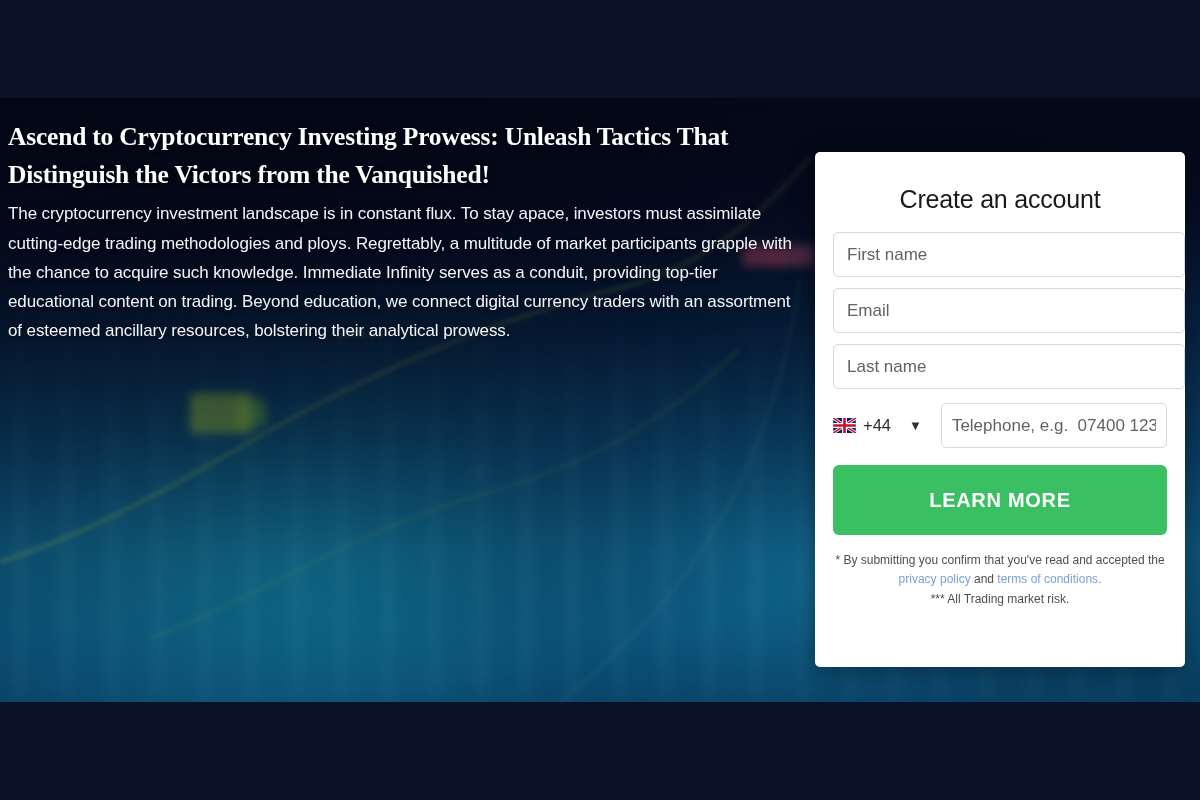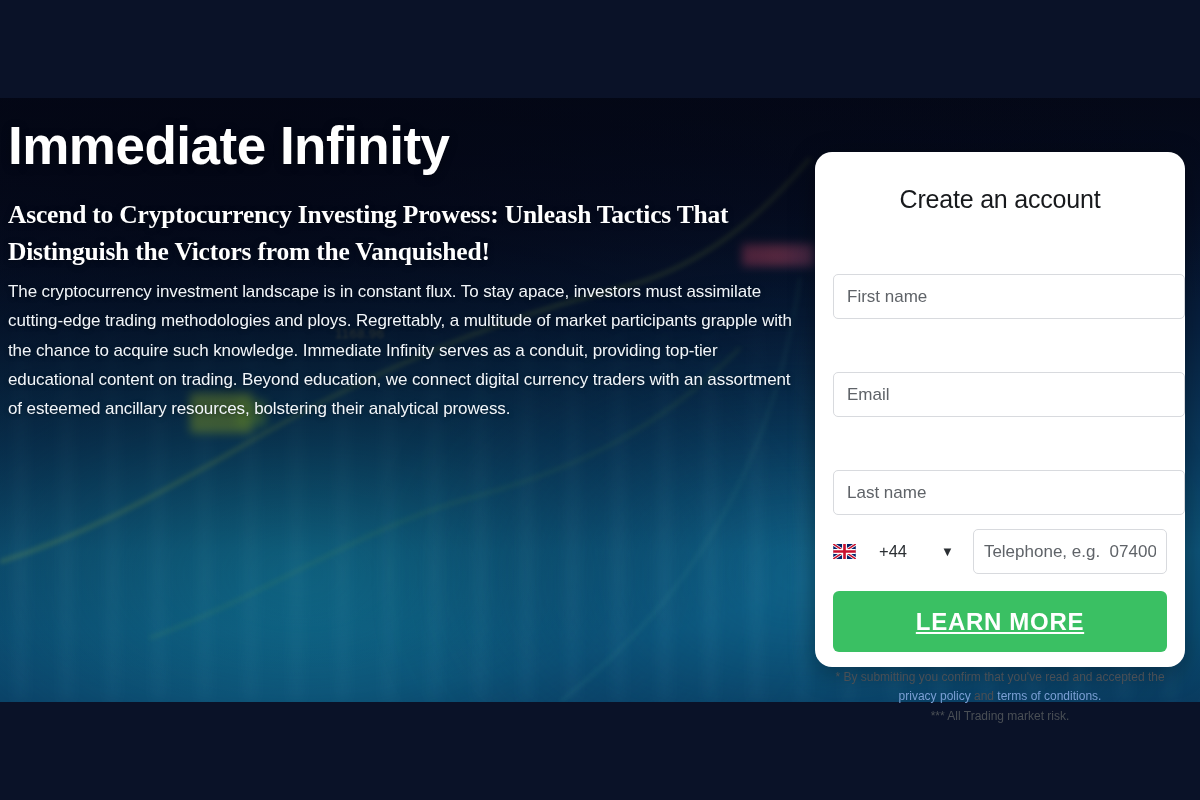--- a/index.html
+++ b/index.html
@@ -179,38 +179,37 @@
   }
 
   
   #signup-card {
     position: absolute;
     left: 815px;
     top: 152px;
     width: 370px;
     height: 515px;
     background: #ffffff;
-    border-radius: 17px;
+    border-radius: 5px;
     box-shadow: 0 6px 26px rgba(0,0,0,.35);
     z-index: 6;
     box-sizing: border-box;
     padding: 0;
   }
   #form-title {
     margin: 0;
     padding: 33px 0 18px 0;
     text-align: center;
     font-size: 25px;
     font-weight: normal;
     color: #17191c;
     letter-spacing: -0.2px;
   }
   .field-wrap {
     padding: 0 0 11px 18px;
-    margin-top: 42px;
   }
   .text-input {
     width: 100%;
     box-sizing: border-box;
     height: 45px;
     border: 1px solid #d8dade;
     border-radius: 5px;
     background: #fff;
     font-family: "Liberation Sans", sans-serif;
     font-size: 17px;
@@ -222,21 +221,21 @@
 
   #phone-row {
     display: flex;
     align-items: center;
     padding: 3px 18px 0 18px;
     gap: 0;
   }
   #country-select {
     display: flex;
     align-items: center;
-    gap: 23px;
+    gap: 7px;
     cursor: pointer;
     padding: 0 6px 0 0;
     flex: 0 0 auto;
   }
   #flag-uk {
     width: 23px;
     height: 15px;
     display: block;
     flex: 0 0 auto;
   }
@@ -263,31 +262,30 @@
     color: #303336;
     padding: 0 10px;
     outline: none;
     min-width: 0;
   }
   #phone-input::placeholder { color: #5f6368; opacity: 1; }
 
   #cta-wrap { padding: 17px 18px 0 18px; }
   #cta-button {
     width: 100%;
-    height: 61px;
+    height: 70px;
     border: none;
     border-radius: 6px;
     background: #3ac063;
     color: #ffffff;
     font-family: "Liberation Sans", sans-serif;
-    font-size: 24px;
+    font-size: 20px;
     font-weight: bold;
     letter-spacing: 0.7px;
     cursor: pointer;
-    text-decoration: underline;
   }
 
   #disclaimer {
     padding: 16px 20px 0 20px;
     text-align: center;
     font-size: 12px;
     line-height: 1.62;
     color: #4a4f55;
   }
   #disclaimer .ln { display: block; }
@@ -322,21 +320,20 @@
 
     <div class="art" id="candle-green"></div>
     <div class="art" id="candle-green2"></div>
     <div class="art" id="candle-red"></div>
     <div class="art" id="ghost-num">1168.96</div>
 
     <div class="art" id="vignette"></div>
   </div>
 
   <div id="hero-text">
-    <h1 id="brand-title">Immediate Infinity</h1>
     <h2 id="hero-subtitle">Ascend to Cryptocurrency Investing Prowess: Unleash Tactics That Distinguish the Victors from the Vanquished!</h2>
     <p id="hero-body">The cryptocurrency investment landscape is in constant flux. To stay apace, investors must assimilate cutting-edge trading methodologies and ploys. Regrettably, a multitude of market participants grapple with the chance to acquire such knowledge. Immediate Infinity serves as a conduit, providing top-tier educational content on trading. Beyond education, we connect digital currency traders with an assortment of esteemed ancillary resources, bolstering their analytical prowess.</p>
   </div>
 
   <div id="signup-card">
 
     <div id="form-title">Create an account</div>
 
     <div class="field-wrap">
       <input class="text-input" type="text" placeholder="First name" style="">

